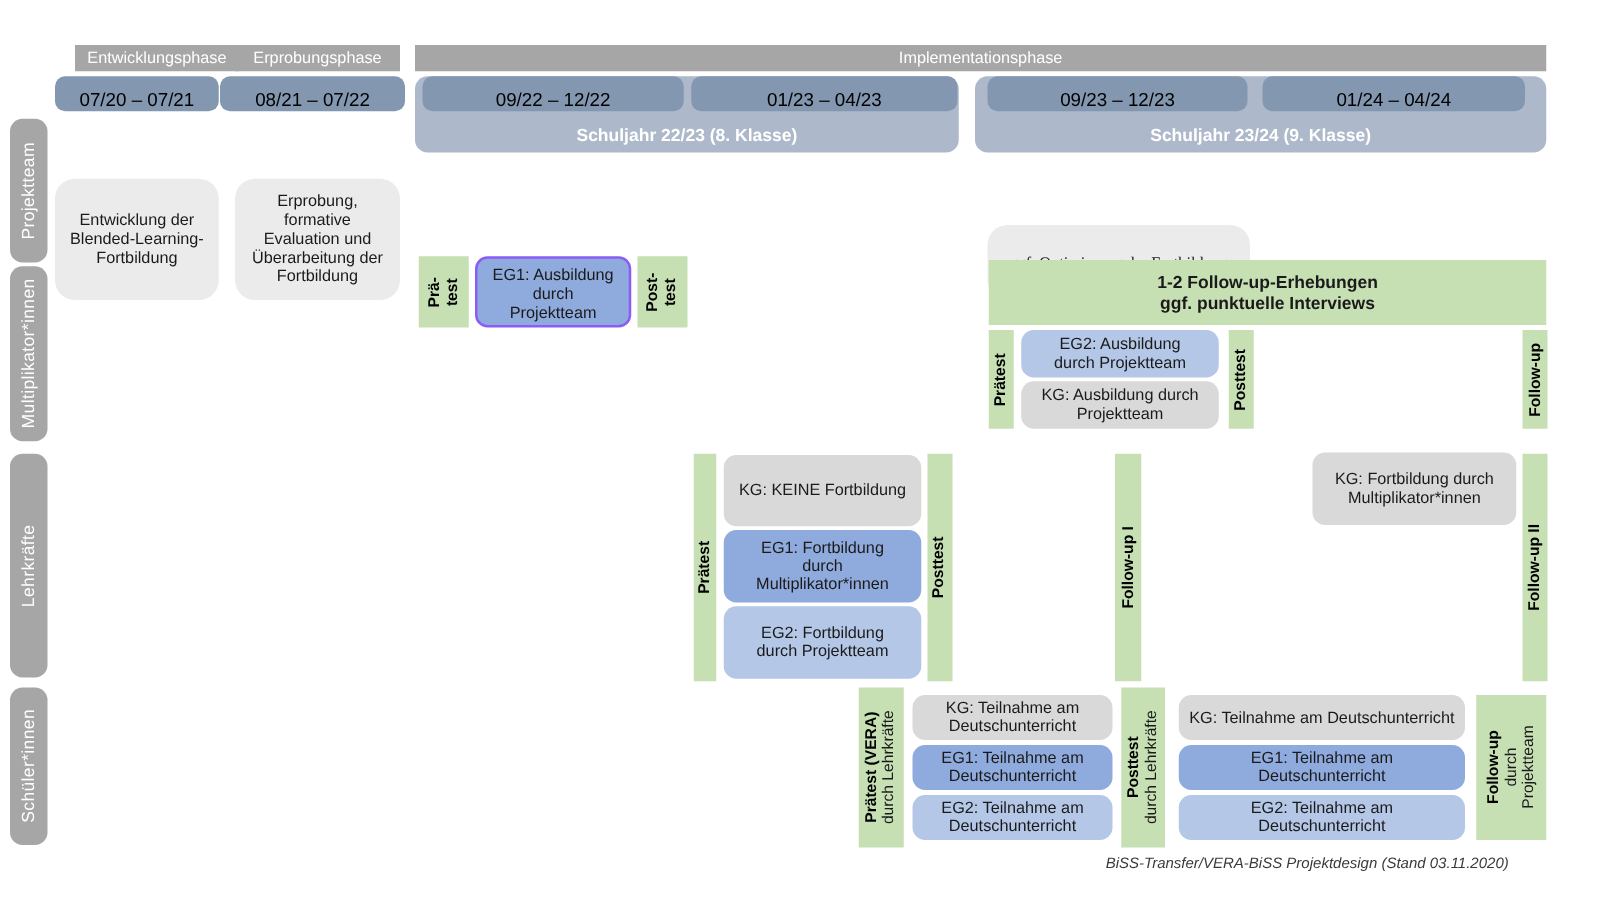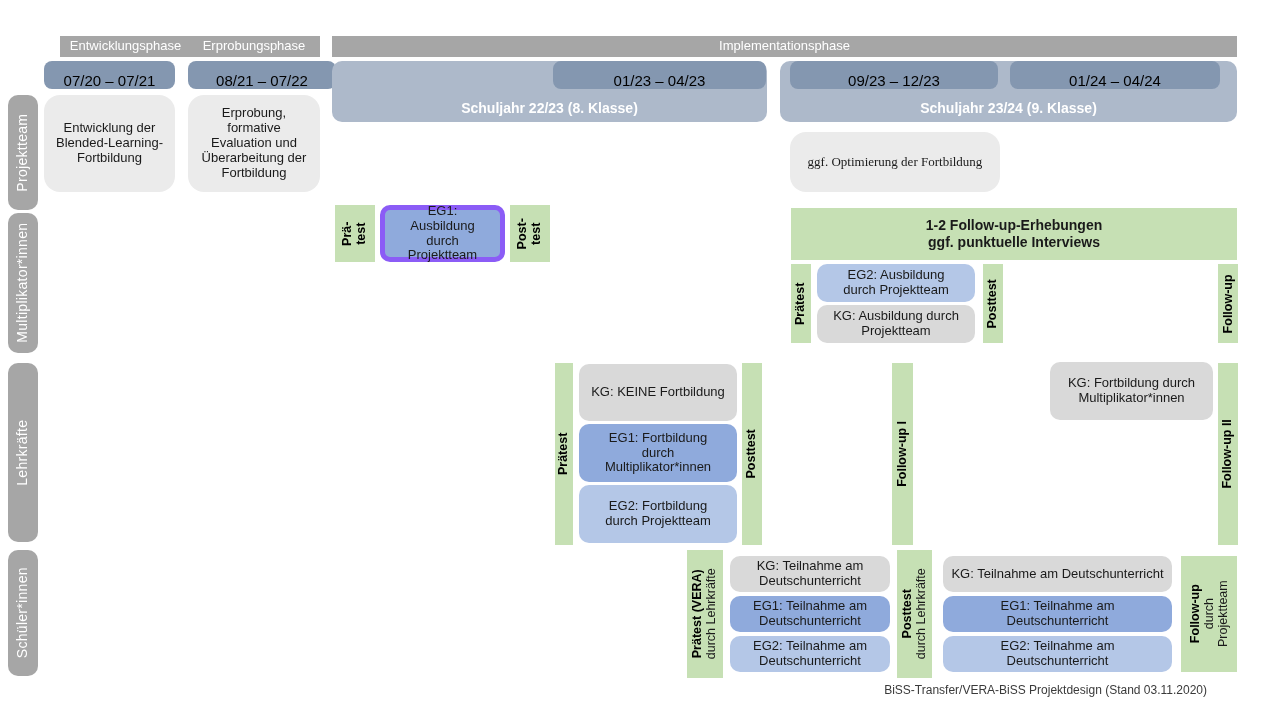--- a/index.html
+++ b/index.html
@@ -14,44 +14,44 @@
   .phasebar { background:#a6a6a6; color:#ffffff; font-size:13px; }
 
   
   .period { background:#8497b0; color:#000000; font-size:15px; border-radius:8px;align-items:flex-end; }
 
   
   .yearbox { position:absolute; background:#adb9ca; border-radius:10px; }
   .yearlabel { position:absolute; left:0; right:0; bottom:6px; text-align:center; color:#ffffff; font-weight:bold; font-size:14px; }
 
   
-  .softbox { background:#ebebeb; border-radius:16px; font-size:13px; padding:6px 12px; }
+  .softbox { background:#ebebeb; border-radius:16px; font-size:13px; padding:6px 12px;margin-top:48px; }
 
   
   .kgbox  { background:#d9d9d9; border-radius:10px; font-size:13px; padding:2px 2px; }
   .eg1box { background:#8faadc; border-radius:10px; font-size:13px; padding:2px 14px; }
   .eg2box { background:#b4c7e7; border-radius:10px; font-size:13px; padding:2px 14px; }
-  .eg1box.bordered { border:5px solid #8b5cf6; }
+  .eg1box.bordered { border:2px solid #8b5cf6;align-items:flex-end; }
 
   
   .green { background:#c6e0b4; }
   .greenbig { background:#c6e0b4; font-weight:bold; font-size:14px; line-height:1.25; }
 
   
   .vwrap { position:absolute; display:flex; align-items:center; justify-content:center; overflow:visible; }
   .vtext { transform:rotate(-90deg); white-space:nowrap; text-align:center; line-height:1.1; }
   .vtext .ln { display:block; white-space:nowrap; }
   .strip-label { font-weight:bold; font-size:12.5px; color:#000; }
   .strip-sub { font-weight:normal; font-size:12.5px; color:#1a1a1a; }
 
   
   .sidebar-box { background:#a6a6a6; border-radius:10px; }
   .sidebar-box .vtext { color:#ffffff; font-size:14px; letter-spacing:0.3px; }
 
-  .caption { position:absolute; top:683px; right:73px; font-size:12px; color:#3a3a3a; }
+  .caption { position:absolute; top:683px; right:73px; font-style:italic; font-size:12px; color:#3a3a3a; }
 </style>
 </head>
 <body>
 
 <div class="stage">
 
   <div class="vwrap sidebar-box" style="left:8px; top:95px; width:30px; height:115px;">
     <span class="vtext">Projektteam</span>
   </div>
   <div class="vwrap sidebar-box" style="left:8px; top:213px; width:30px; height:140px;">
@@ -70,26 +70,29 @@
   <div class="box phasebar" style="left:188px; top:36px; width:132px; height:21px;">
     <span>Erprobungsphase</span>
   </div>
   <div class="box phasebar" style="left:332px; top:36px; width:905px; height:21px;">
     <span>Implementationsphase</span>
   </div>
 
   <div class="box period" style="left:44px; top:61px; width:131px; height:28px;">
     <span>07/20 – 07/21</span>
   </div>
-  <div class="box period" style="left:188px; top:61px; width:148px; height:28px;">
+  <div class="box period" style="left:176px; top:61px; width:148px; height:28px;">
     <span>08/21 – 07/22</span>
   </div>
 
   <div class="yearbox" style="left:332px; top:61px; width:435px; height:61px;">
     <div class="yearlabel">Schuljahr 22/23 (8. Klasse)</div>
+  </div>
+  <div class="box period" style="left:338px; top:61px; width:209px; height:28px;">
+    <span>09/22 – 12/22</span>
   </div>
   <div class="box period" style="left:553px; top:61px; width:213px; height:28px;">
     <span>01/23 – 04/23</span>
   </div>
 
   <div class="yearbox" style="left:780px; top:61px; width:457px; height:61px;">
     <div class="yearlabel">Schuljahr 23/24 (9. Klasse)</div>
   </div>
   <div class="box period" style="left:790px; top:61px; width:208px; height:28px;">
     <span>09/23 – 12/23</span>

